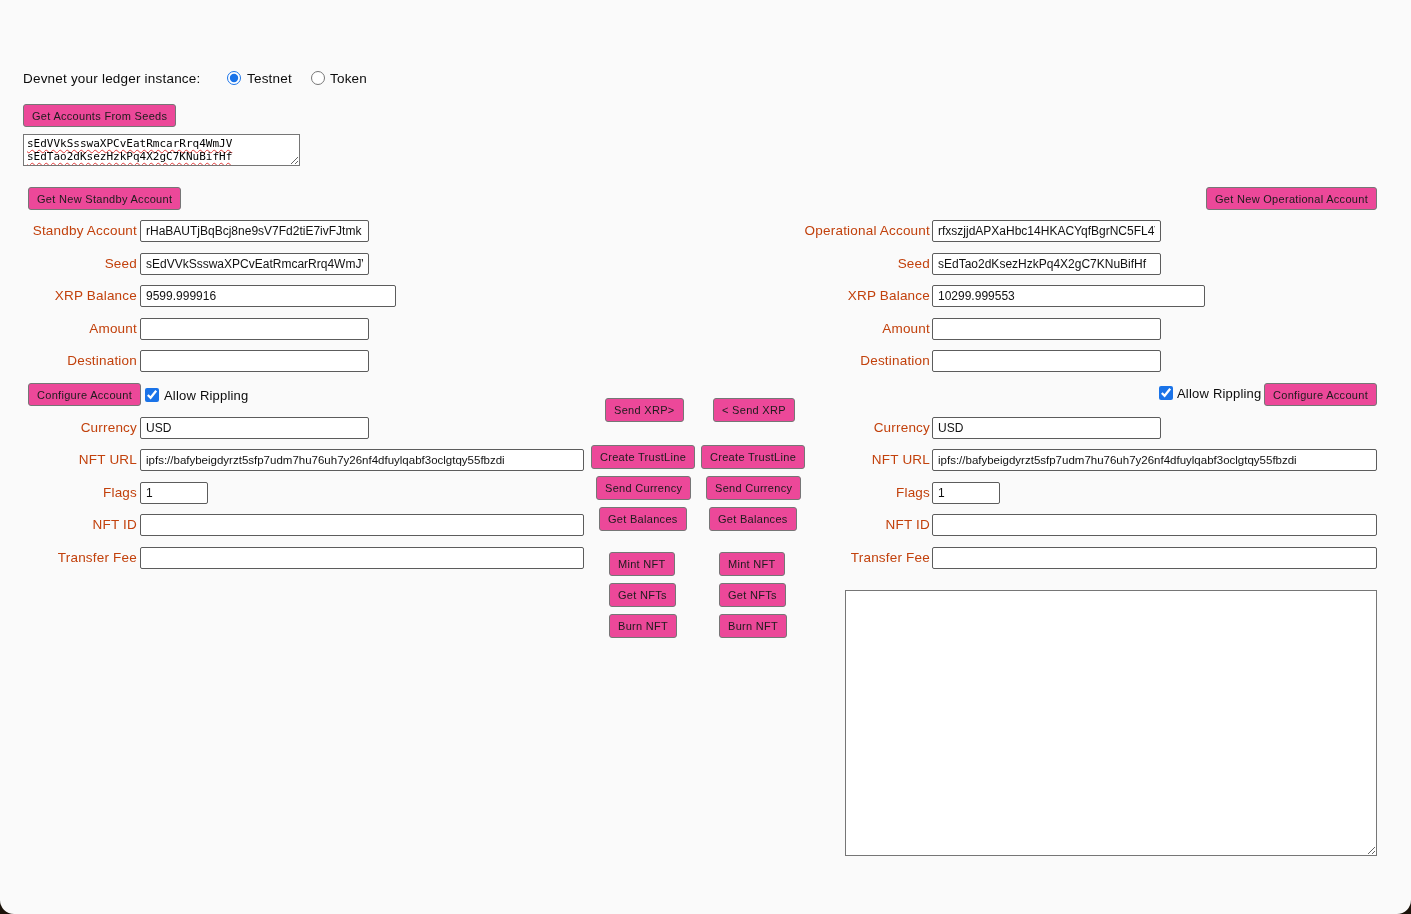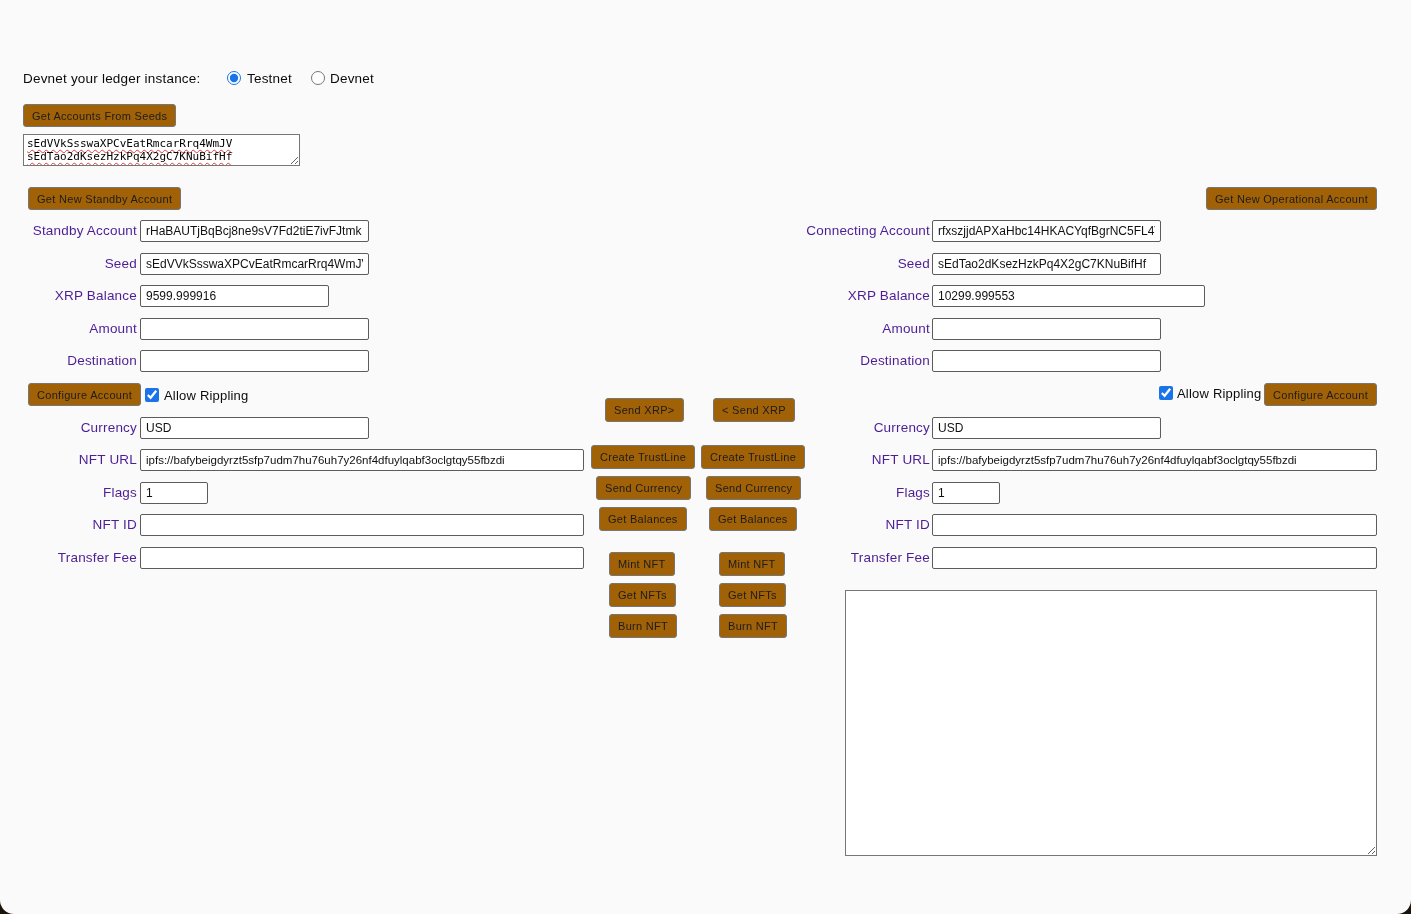--- a/index.html
+++ b/index.html
@@ -28,21 +28,21 @@
     accent-color:#1a73e8;
     width:14px; height:14px; position:absolute; margin:0;
     cursor:pointer;
   }
   .radio-label, .chk-label {
     position:absolute; font-size:13.5px; color:#0b0b0b; line-height:16px; letter-spacing:0.2px;
   }
   .chk-label { font-size:13px; }
   button {
     position:absolute;
-    background:#a16207;
+    background:#ec4899;
     border:1px solid #767676;
     border-radius:3px;
     font-family:"Liberation Sans", sans-serif;
     font-size:11px; color:#1c1c1c;
     letter-spacing:0.3px;
     height:23px; padding:0 8px;
     cursor:pointer;
     white-space:nowrap;
   }
   .midbtn { height:24px; }
@@ -68,56 +68,56 @@
     height:22px;
     background:#fff;
     border:1px solid #5c5c5c;
     border-radius:2px;
     font-family:"Liberation Sans", sans-serif;
     font-size:12px; color:#111;
     padding:0 5px;
   }
   .flabel {
     position:absolute;
-    font-size:13.5px; color:#4c1d95;
+    font-size:13.5px; color:#c2410c;
     line-height:22px;
     text-align:right;
     letter-spacing:0.2px;
     white-space:nowrap;
   }
   .flabel.colL { left:0; width:137px; }
   .flabel.colR { left:695px; width:235px; }
 </style>
 </head>
 <body>
 
 <div class="page">
 
 
   <span class="prompt">Devnet your ledger instance:</span>
   <input type="radio" name="ledger" style="left: 227px; top: 71px;" checked="">
   <span class="radio-label" style="left:247px; top:71px;">Testnet</span>
   <input type="radio" name="ledger" style="left: 311px; top: 71px;">
-  <span class="radio-label" style="left:330px; top:71px;">Devnet</span>
+  <span class="radio-label" style="left:330px; top:71px;">Token</span>
 
   <button style="left:23px; top:104px;">Get Accounts From Seeds</button>
   <textarea class="seeds-ta" spellcheck="false" style="">sEdVVkSsswaXPCvEatRmcarRrq4WmJV
 sEdTao2dKsezHzkPq4X2gC7KNuBifHf</textarea>
 
   <button style="left:28px; top:187px;">Get New Standby Account</button>
   <button style="right:34px; top:187px;">Get New Operational Account</button>
 
   <label class="flabel colL" style="top:220px;">Standby Account</label>
   <input class="fin" style="left: 140px; top: 220px; width: 229px;" value="rHaBAUTjBqBcj8ne9sV7Fd2tiE7ivFJtmk">
 
   <label class="flabel colL" style="top:253px;">Seed</label>
   <input class="fin" style="left: 140px; top: 253px; width: 229px;" value="sEdVVkSsswaXPCvEatRmcarRrq4WmJV">
 
   <label class="flabel colL" style="top:285px;">XRP Balance</label>
-  <input class="fin" style="left: 140px; top: 285px; width: 189px;" value="9599.999916">
+  <input class="fin" style="left: 140px; top: 285px; width: 256px;" value="9599.999916">
 
   <label class="flabel colL" style="top:318px;">Amount</label>
   <input class="fin" style="left: 140px; top: 318px; width: 229px;" value="">
 
   <label class="flabel colL" style="top:350px;">Destination</label>
   <input class="fin" style="left: 140px; top: 350px; width: 229px;" value="">
 
   <button style="left:28px; top:383px;">Configure Account</button>
   <input type="checkbox" style="left: 145px; top: 388px;" checked="">
   <span class="chk-label" style="left:164px; top:388px;">Allow Rippling</span>
@@ -131,21 +131,21 @@
   <label class="flabel colL" style="top:482px;">Flags</label>
   <input class="fin" style="left: 140px; top: 482px; width: 68px;" value="1">
 
   <label class="flabel colL" style="top:514px;">NFT ID</label>
   <input class="fin" style="left: 140px; top: 514px; width: 444px;" value="">
 
   <label class="flabel colL" style="top:547px;">Transfer Fee</label>
   <input class="fin" style="left: 140px; top: 547px; width: 444px;" value="">
 
 
-  <label class="flabel colR" style="top:220px;">Connecting Account</label>
+  <label class="flabel colR" style="top:220px;">Operational Account</label>
   <input class="fin" style="left: 932px; top: 220px; width: 229px;" value="rfxszjjdAPXaHbc14HKACYqfBgrNC5FL4V">
 
   <label class="flabel colR" style="top:253px;">Seed</label>
   <input class="fin" style="left: 932px; top: 253px; width: 229px;" value="sEdTao2dKsezHzkPq4X2gC7KNuBifHf">
 
   <label class="flabel colR" style="top:285px;">XRP Balance</label>
   <input class="fin" style="left: 932px; top: 285px; width: 273px;" value="10299.999553">
 
   <label class="flabel colR" style="top:318px;">Amount</label>
   <input class="fin" style="left: 932px; top: 318px; width: 229px;" value="">

